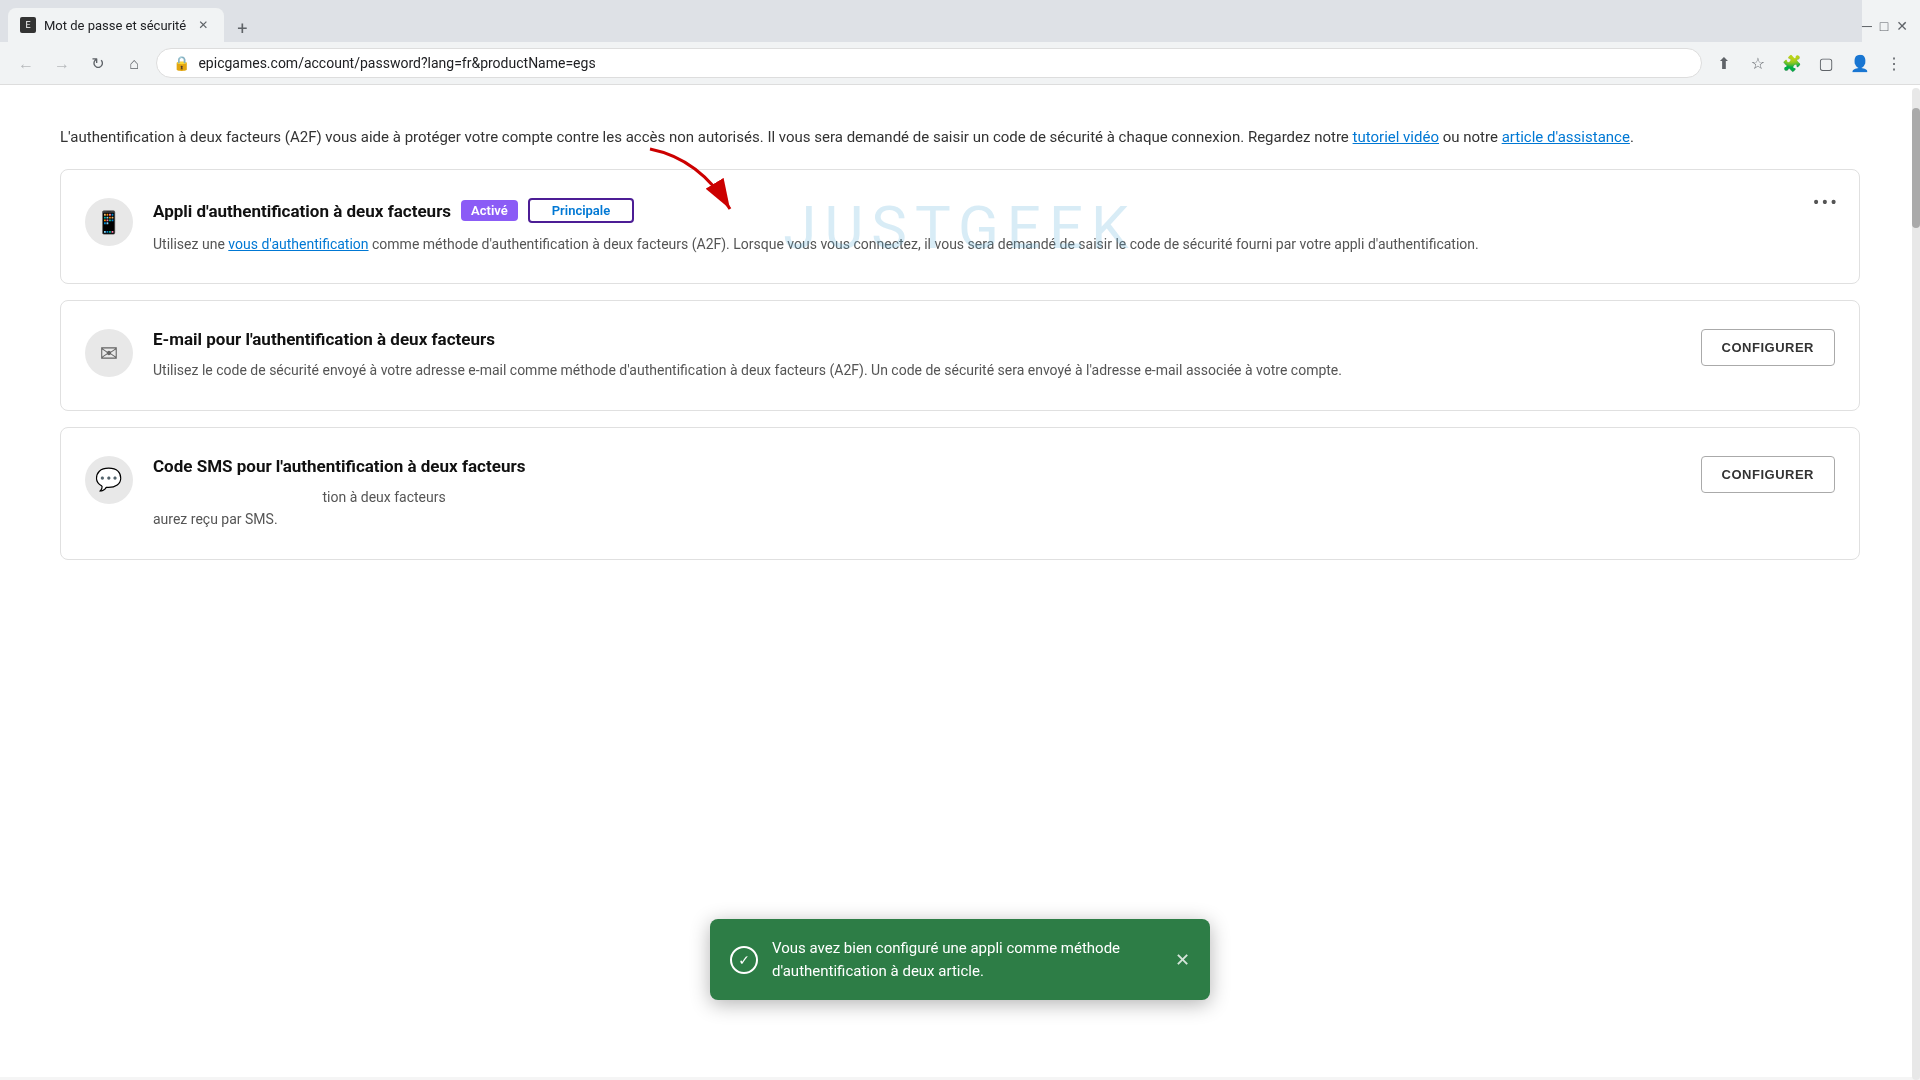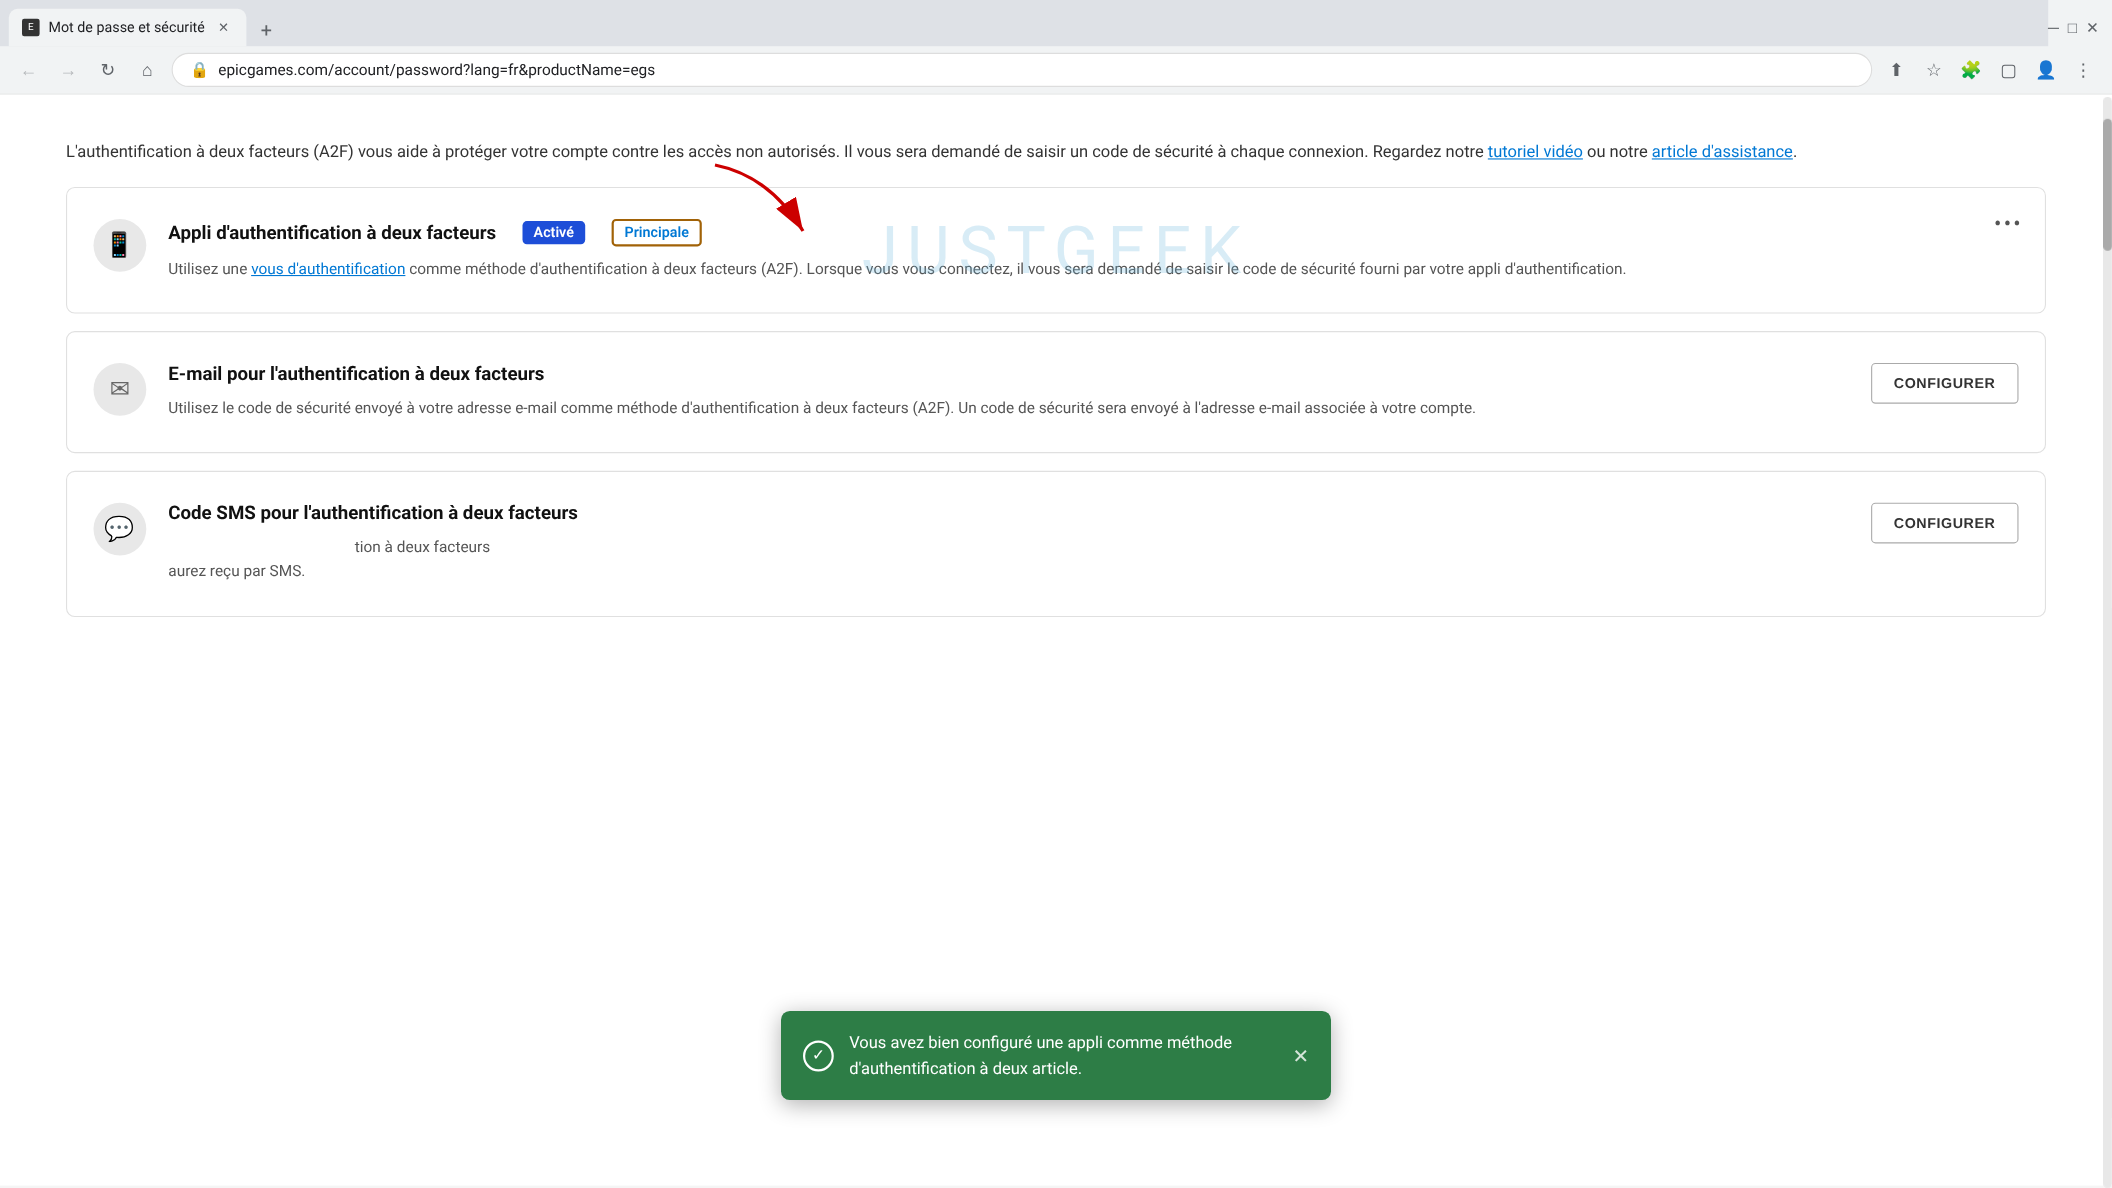--- a/index.html
+++ b/index.html
@@ -148,45 +148,45 @@
       justify-content: center;
       flex-shrink: 0;
       font-size: 22px;
       color: #666;
     }
 
     .auth-content { flex: 1; }
     .auth-header {
       display: flex;
       align-items: center;
-      gap: 24px;
+      gap: 10px;
       margin-bottom: 10px;
       flex-wrap: wrap;
     }
     .auth-title {
       font-size: 17px;
       font-weight: 700;
       color: #111;
     }
     .badge-active {
-      background: #1d4ed8;
+      background: #8b5cf6;
       color: white;
       font-size: 13px;
       font-weight: 600;
       padding: 3px 10px;
       border-radius: 4px;
     }
     .badge-principale {
       background: white;
       color: #0078d4;
       font-size: 13px;
       font-weight: 600;
-      padding: 3px 10px;
+      padding: 3px 22px;
       border-radius: 4px;
-      border: 2px solid #a16207;
+      border: 2px solid #4c1d95;
     }
     .auth-desc {
       font-size: 14px;
       color: #555;
       line-height: 1.6;
     }
     .auth-desc a {
       color: #0078d4;
       text-decoration: underline;
     }

